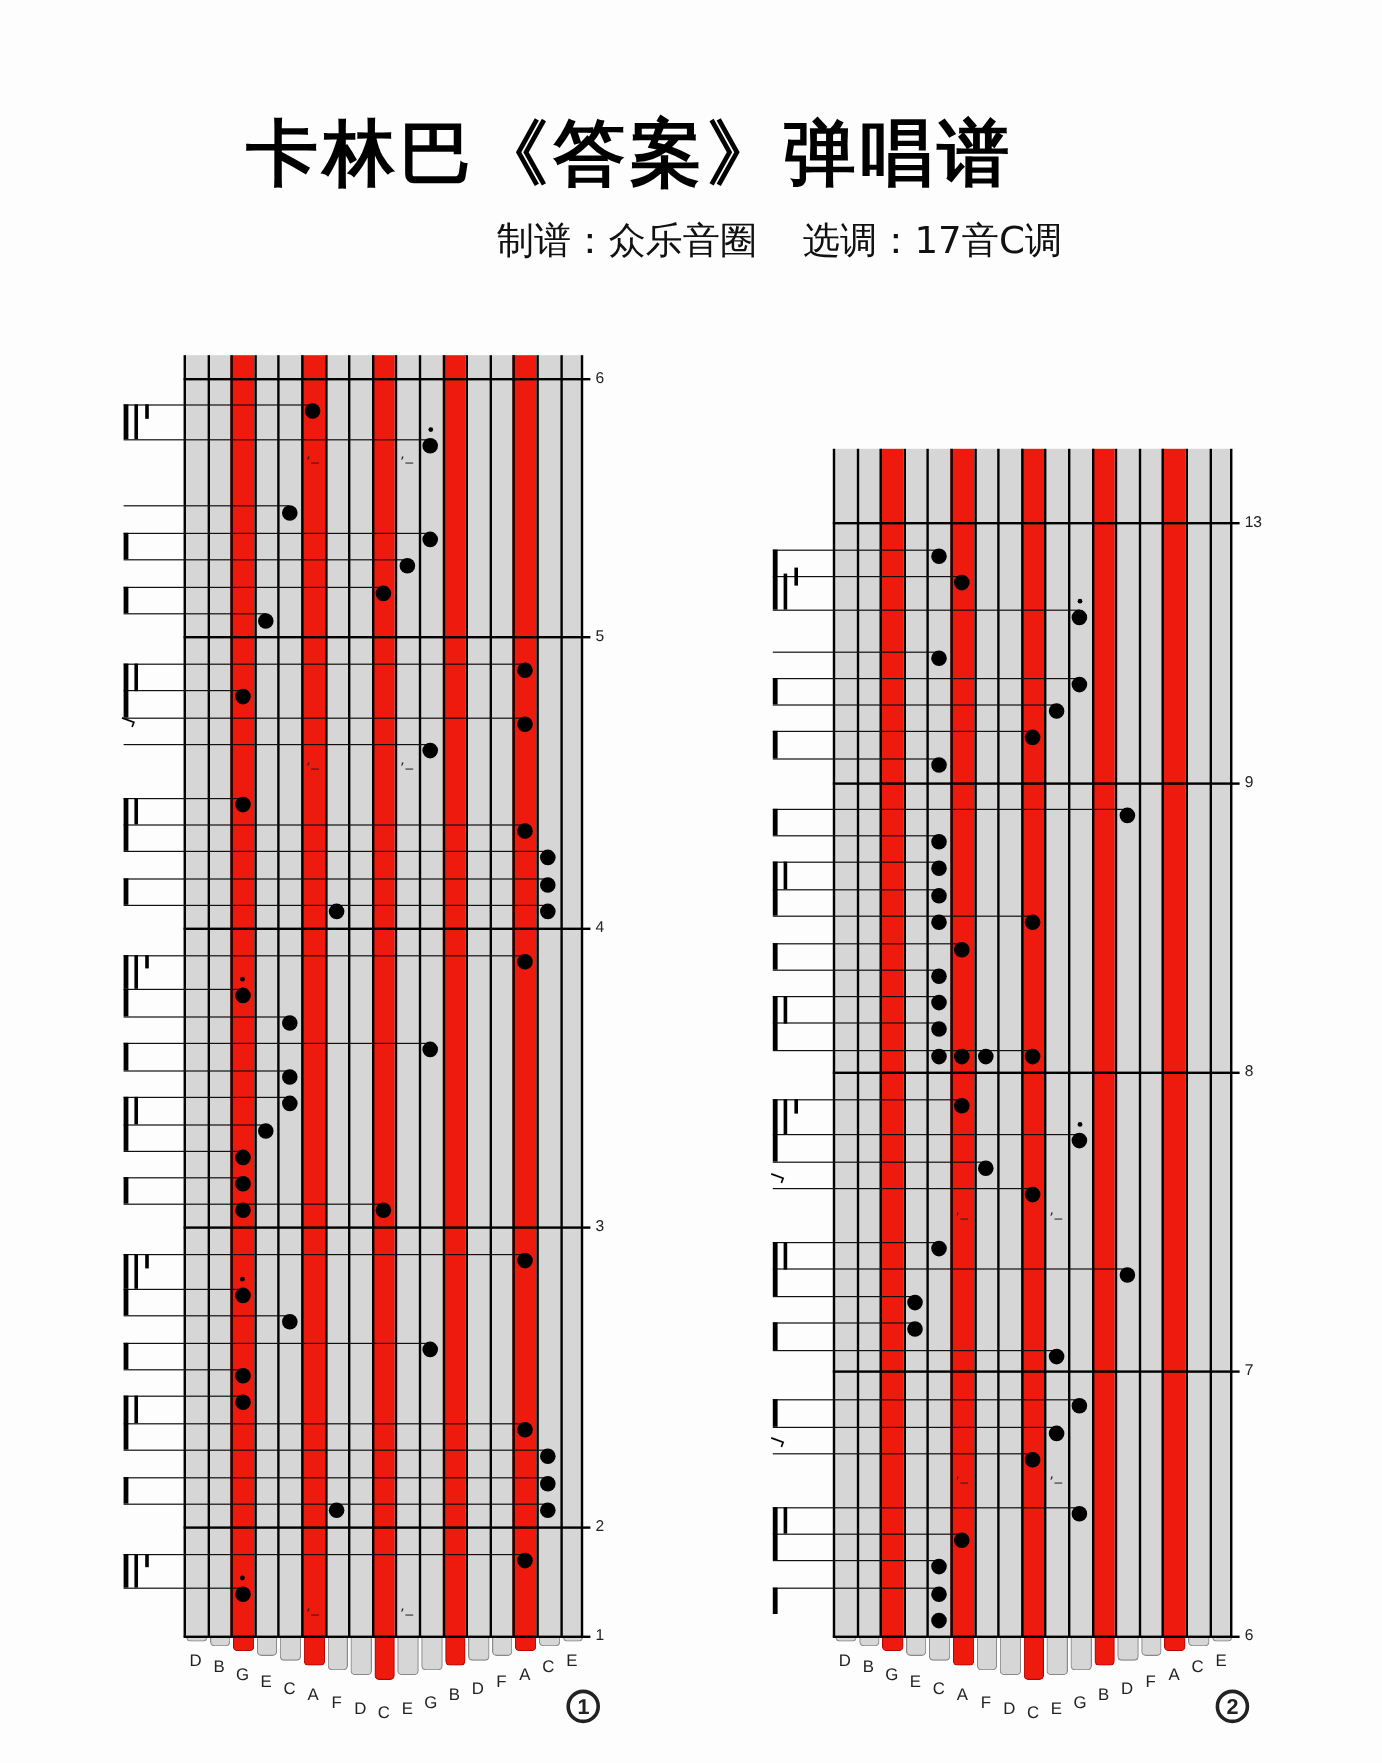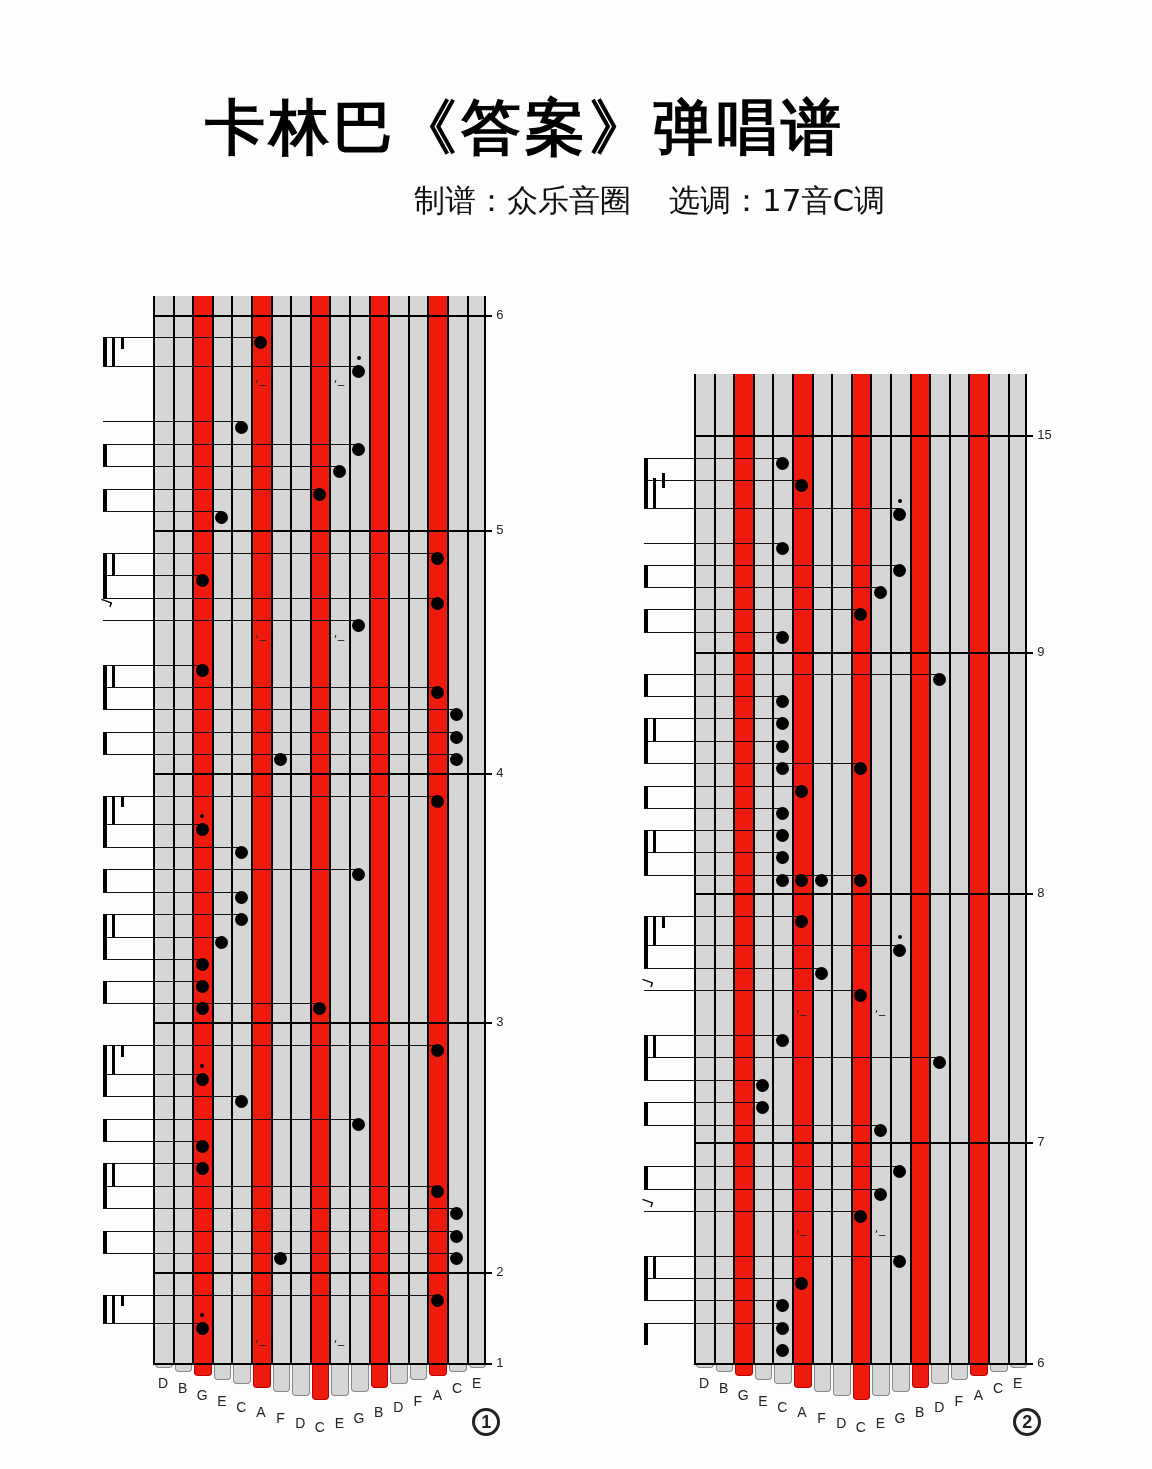--- a/index.html
+++ b/index.html
@@ -264,21 +264,21 @@
       <div class="key red" style="left: 968.4px; top: 374px; width: 19.6px; height: 990px;"></div>
       <div class="keybot red" style="left: 970.4px; top: 1364px; width: 17.6px; height: 12px;"></div>
       <div class="klabel" style="left: 968.4px; top: 1387px;">A</div>
       <div class="key white" style="left: 988px; top: 374px; width: 19.6px; height: 990px;"></div>
       <div class="keybot white" style="left: 990px; top: 1364px; width: 17.6px; height: 8px;"></div>
       <div class="klabel" style="left: 988px; top: 1380px;">C</div>
       <div class="key white" style="left: 1007.6px; top: 374px; width: 19.6px; height: 990px; border-right: 2px solid rgb(0, 0, 0);"></div>
       <div class="keybot white" style="left: 1009.6px; top: 1364px; width: 17.6px; height: 4px;"></div>
       <div class="klabel" style="left: 1007.6px; top: 1375px;">E</div>
       <div class="measure" style="left: 694px; top: 435px; width: 339.2px;"></div>
-      <div class="mnum" style="left: 1037.2px; top: 427px;">15</div>
+      <div class="mnum" style="left: 1037.2px; top: 427px;">13</div>
       <div class="measure" style="left: 694px; top: 652px; width: 339.2px;"></div>
       <div class="mnum" style="left: 1037.2px; top: 644px;">9</div>
       <div class="measure" style="left: 694px; top: 893px; width: 339.2px;"></div>
       <div class="mnum" style="left: 1037.2px; top: 885px;">8</div>
       <div class="measure" style="left: 694px; top: 1142px; width: 339.2px;"></div>
       <div class="mnum" style="left: 1037.2px; top: 1134px;">7</div>
       <div class="measure" style="left: 694px; top: 1363px; width: 339.2px;"></div>
       <div class="mnum" style="left: 1037.2px; top: 1355px;">6</div>
       <div class="row" style="left: 644px; top: 458px; width: 138.2px;"></div>
       <div class="row" style="left: 644px; top: 480px; width: 157.8px;"></div>

